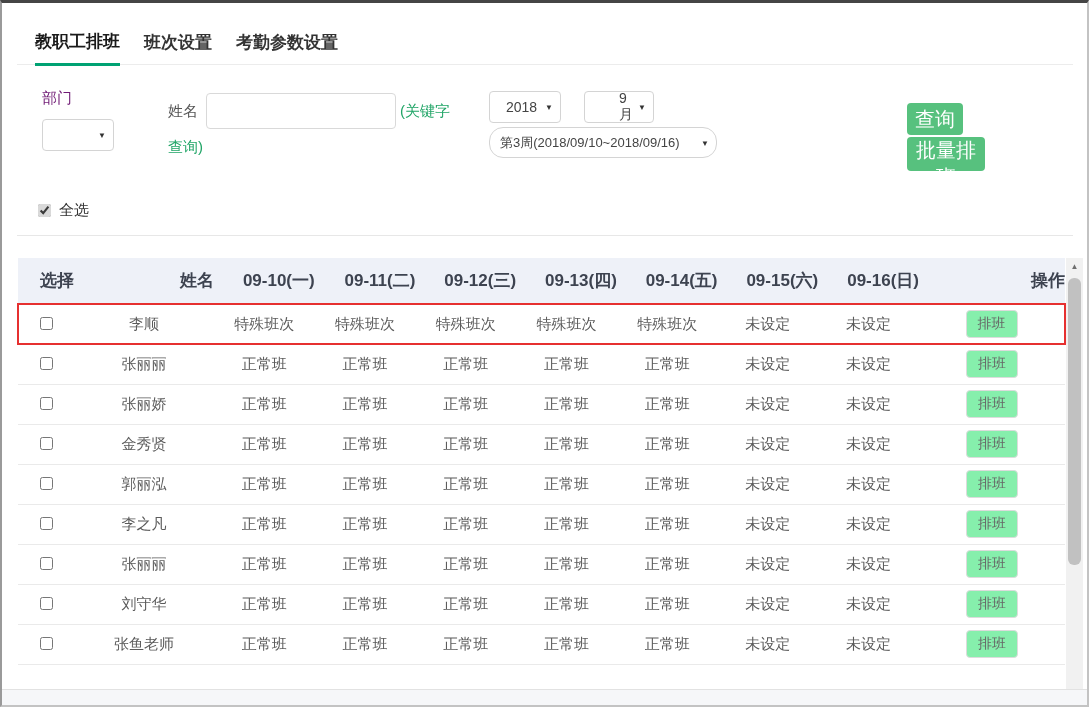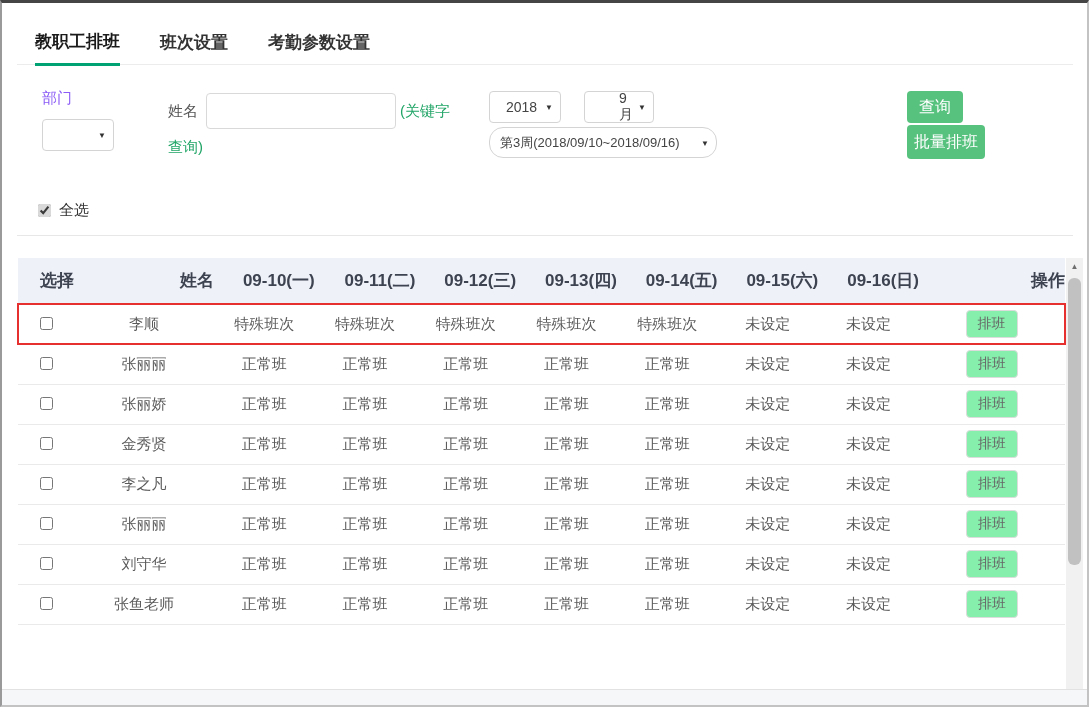--- a/index.html
+++ b/index.html
@@ -10,48 +10,49 @@
     background:#ffffff;
     border-top:3px solid #454545;
     border-left:2px solid #9a9a9a;
     border-right:2px solid #c3c3c3;
     border-bottom:2px solid #c3c3c3;
     overflow:hidden;
   }
   
   .tab-bar {
     position:absolute; left:15px; right:14px; top:28px; height:34px;
-    display:flex; align-items:flex-end; gap:40px;
+    display:flex; align-items:flex-end; gap:24px;
     border-bottom:1px solid #ececec;
     padding-left:18px;
   }
   .tab {
     font-size:17px; font-weight:bold; color:#333;
     padding:0 0 10px 0; cursor:pointer; white-space:nowrap;
   }
   .tab.active { color:#1a1a1a; border-bottom:3px solid var(--tab-underline-green,#00a273); margin-bottom:-2px; }
   
-  .flabel { position:absolute; font-size:15px; color:#8b5cf6; }
+  .flabel { position:absolute; font-size:15px; color:#701a75; }
   .selectbox {
     position:absolute; background:#fff; border:1px solid #d4d4d4; border-radius:4px;
     font-size:14px; color:#444; display:flex; align-items:center; padding:0 20px 0 10px; cursor:pointer;
   }
   .selectbox .caret { position:absolute; right:7px; top:50%; transform:translateY(-50%); font-size:8px; color:#333; }
   .name-group { position:absolute; left:166px; top:90px; width:302px; font-size:15px; color:#555; }
   .name-line { display:flex; align-items:center; }
   .name-group input {
     width:190px; height:36px; border:1px solid #d9d9d9; border-radius:4px;
     margin:0 4px 0 8px; font-size:14px; padding:0 8px; outline:none;
   }
   .green-text { color:var(--link-green,#21a567); font-size:15px; }
   .hint2 { display:block; margin-top:9px; }
   .btn-green {
     position:absolute; background:var(--accent-green,#57c17e); color:#fff; border:none;
-    border-radius:4px; font-size:16px; cursor:pointer;
+    border-radius:4px; font-size:20px; cursor:pointer;
     font-family:"Liberation Sans","DejaVu Sans",sans-serif;
+    margin-top:12px;
   }
   
   .select-all { position:absolute; left:36px; top:198px; display:flex; align-items:center; font-size:15px; color:#333; cursor:pointer; }
   .select-all input { width:13px; height:13px; margin-right:8px; accent-color:#d9d9d9; }
   .divider { position:absolute; left:15px; right:14px; top:232px; height:1px; background:#e7e7e7; }
   
   .table-wrap { position:absolute; left:15px; top:255px; width:1066px; height:435px; overflow:hidden; }
   table.schedule { border-collapse:collapse; table-layout:fixed; width:1049px; }
   table.schedule thead tr { background:var(--table-header-bg,#eef1f8); height:46px; }
   table.schedule th { font-size:17px; font-weight:bold; color:#3d4350; text-align:right; }
@@ -186,20 +187,32 @@
           <td>正常班</td>
           <td>正常班</td>
           <td>正常班</td>
           <td>正常班</td>
           <td>未设定</td>
           <td>未设定</td>
           <td><button class="action-btn">排班</button></td>
         </tr>
         <tr>
           <td><input type="checkbox" style=""></td>
+          <td>郭丽泓</td>
+          <td>正常班</td>
+          <td>正常班</td>
+          <td>正常班</td>
+          <td>正常班</td>
+          <td>正常班</td>
+          <td>未设定</td>
+          <td>未设定</td>
+          <td><button class="action-btn">排班</button></td>
+        </tr>
+        <tr>
+          <td><input type="checkbox" style=""></td>
           <td>李之凡</td>
           <td>正常班</td>
           <td>正常班</td>
           <td>正常班</td>
           <td>正常班</td>
           <td>正常班</td>
           <td>未设定</td>
           <td>未设定</td>
           <td><button class="action-btn">排班</button></td>
         </tr>

